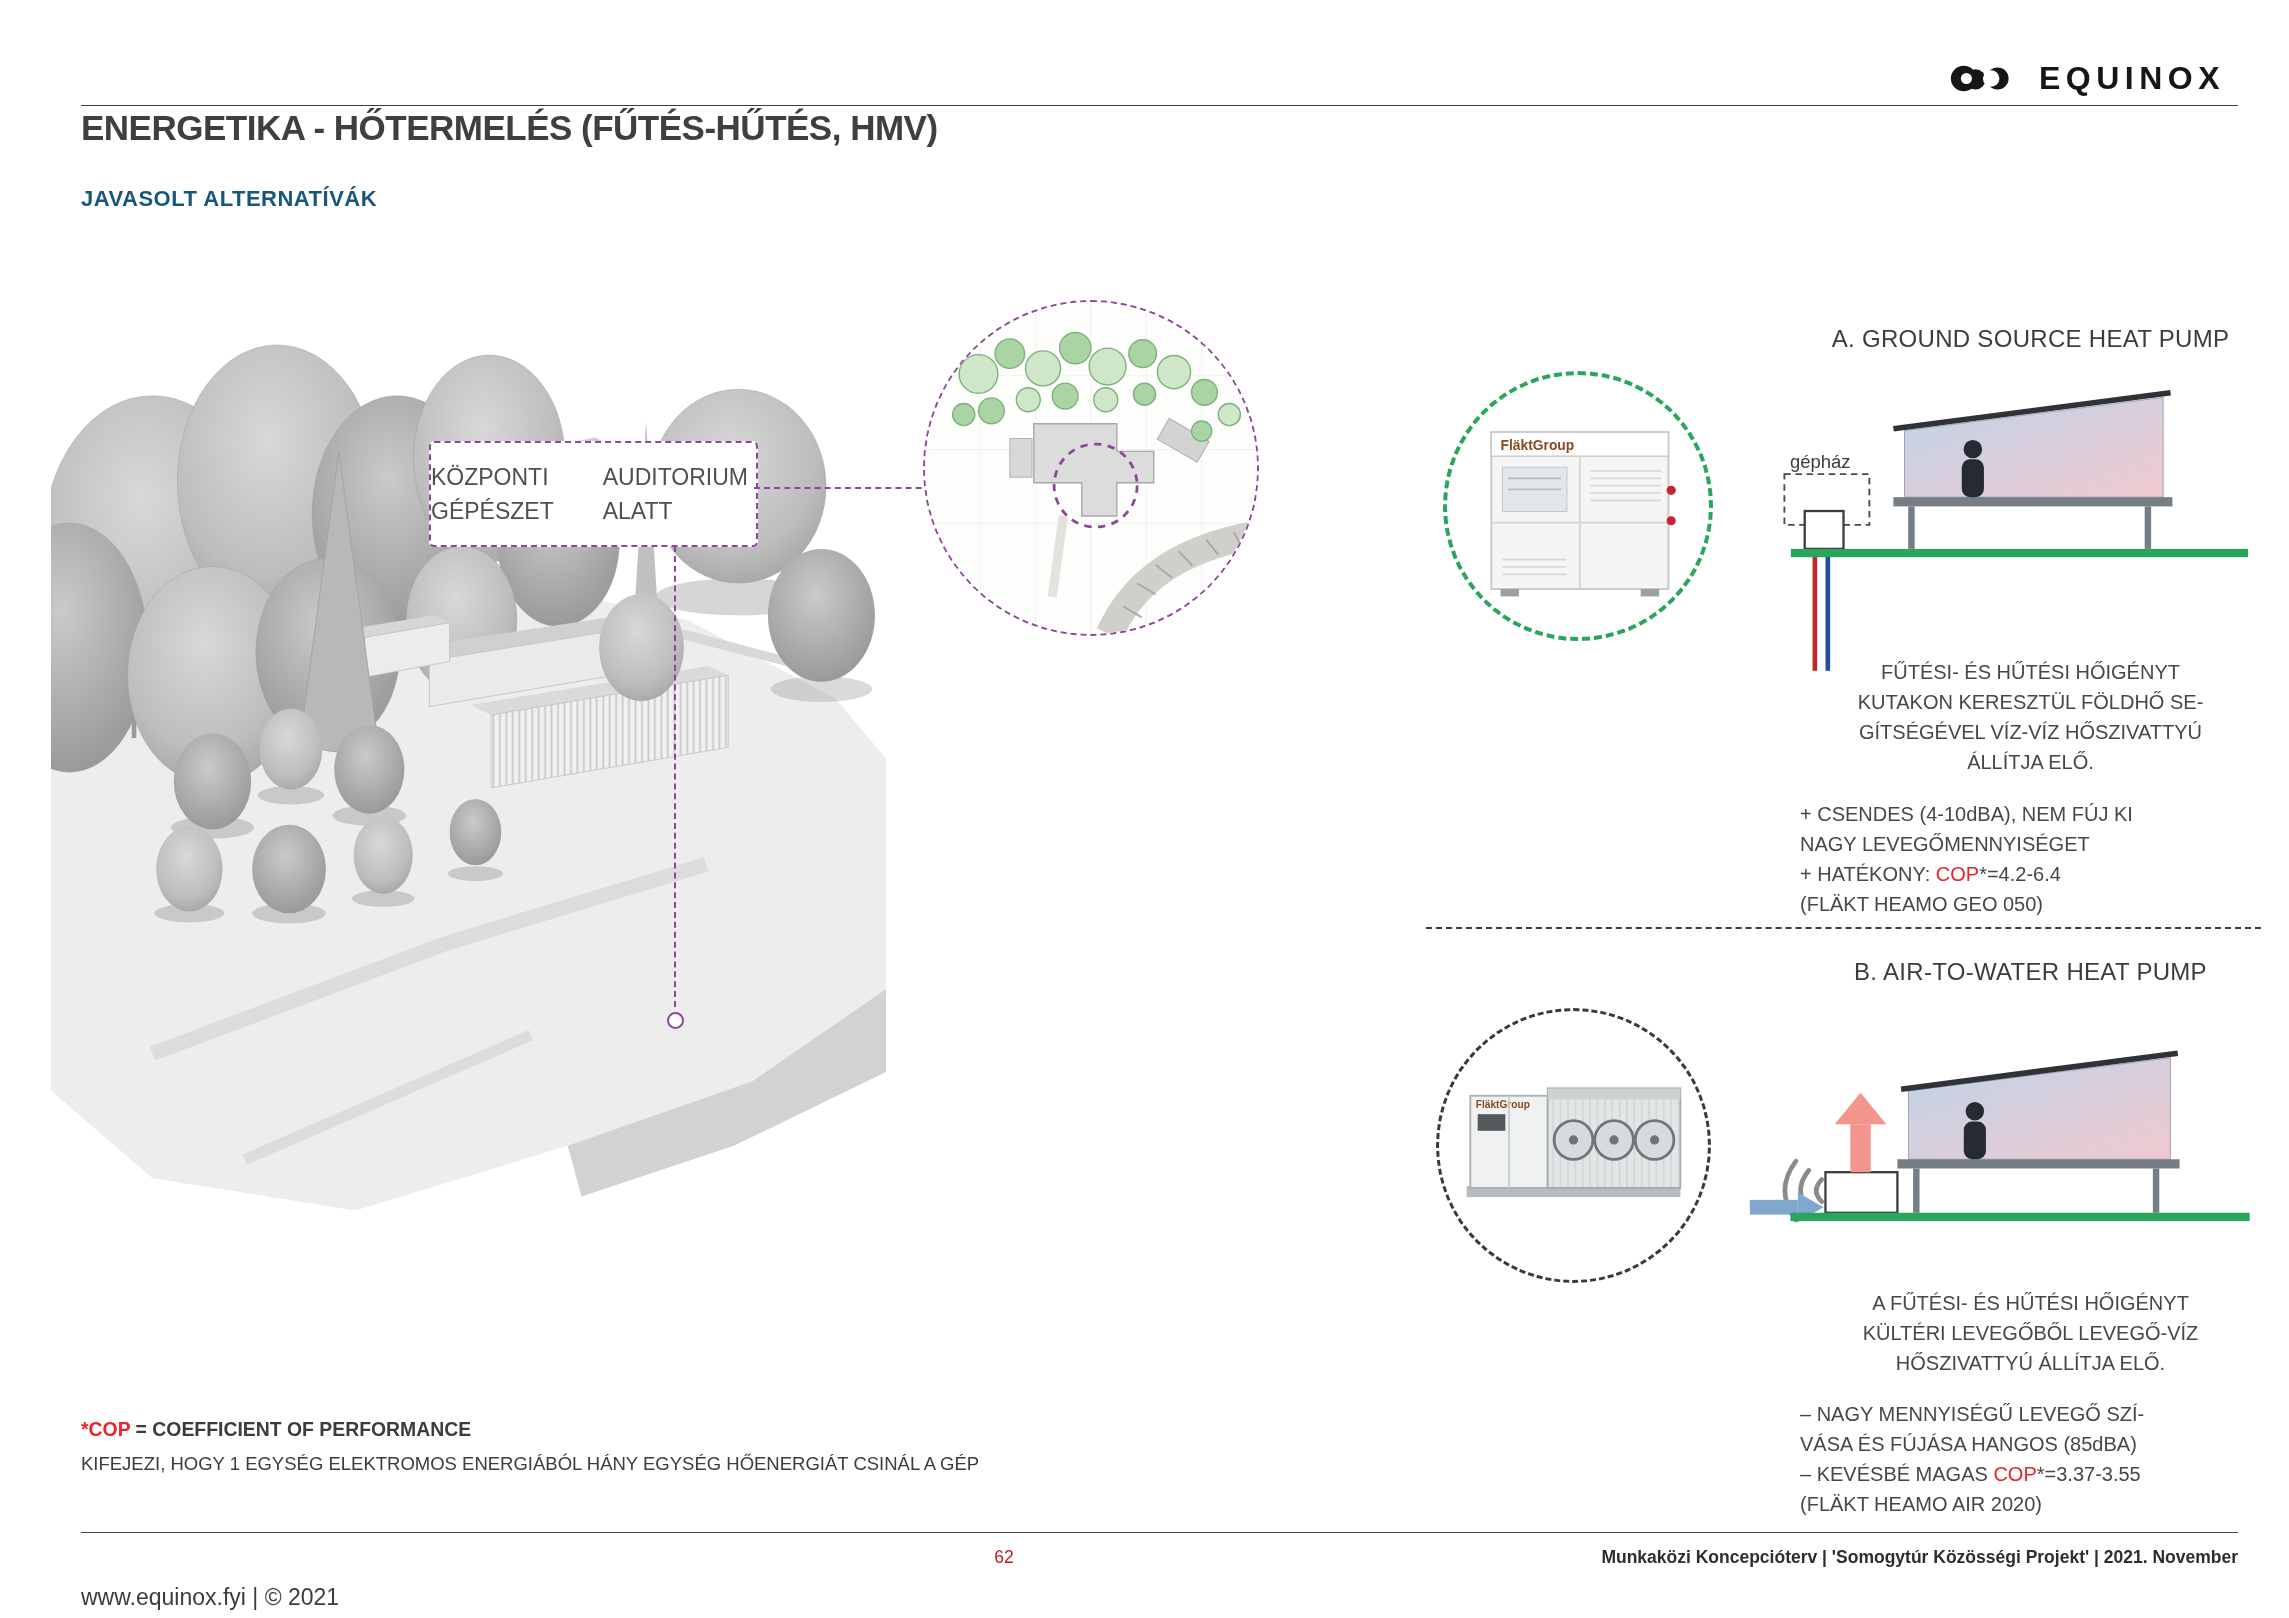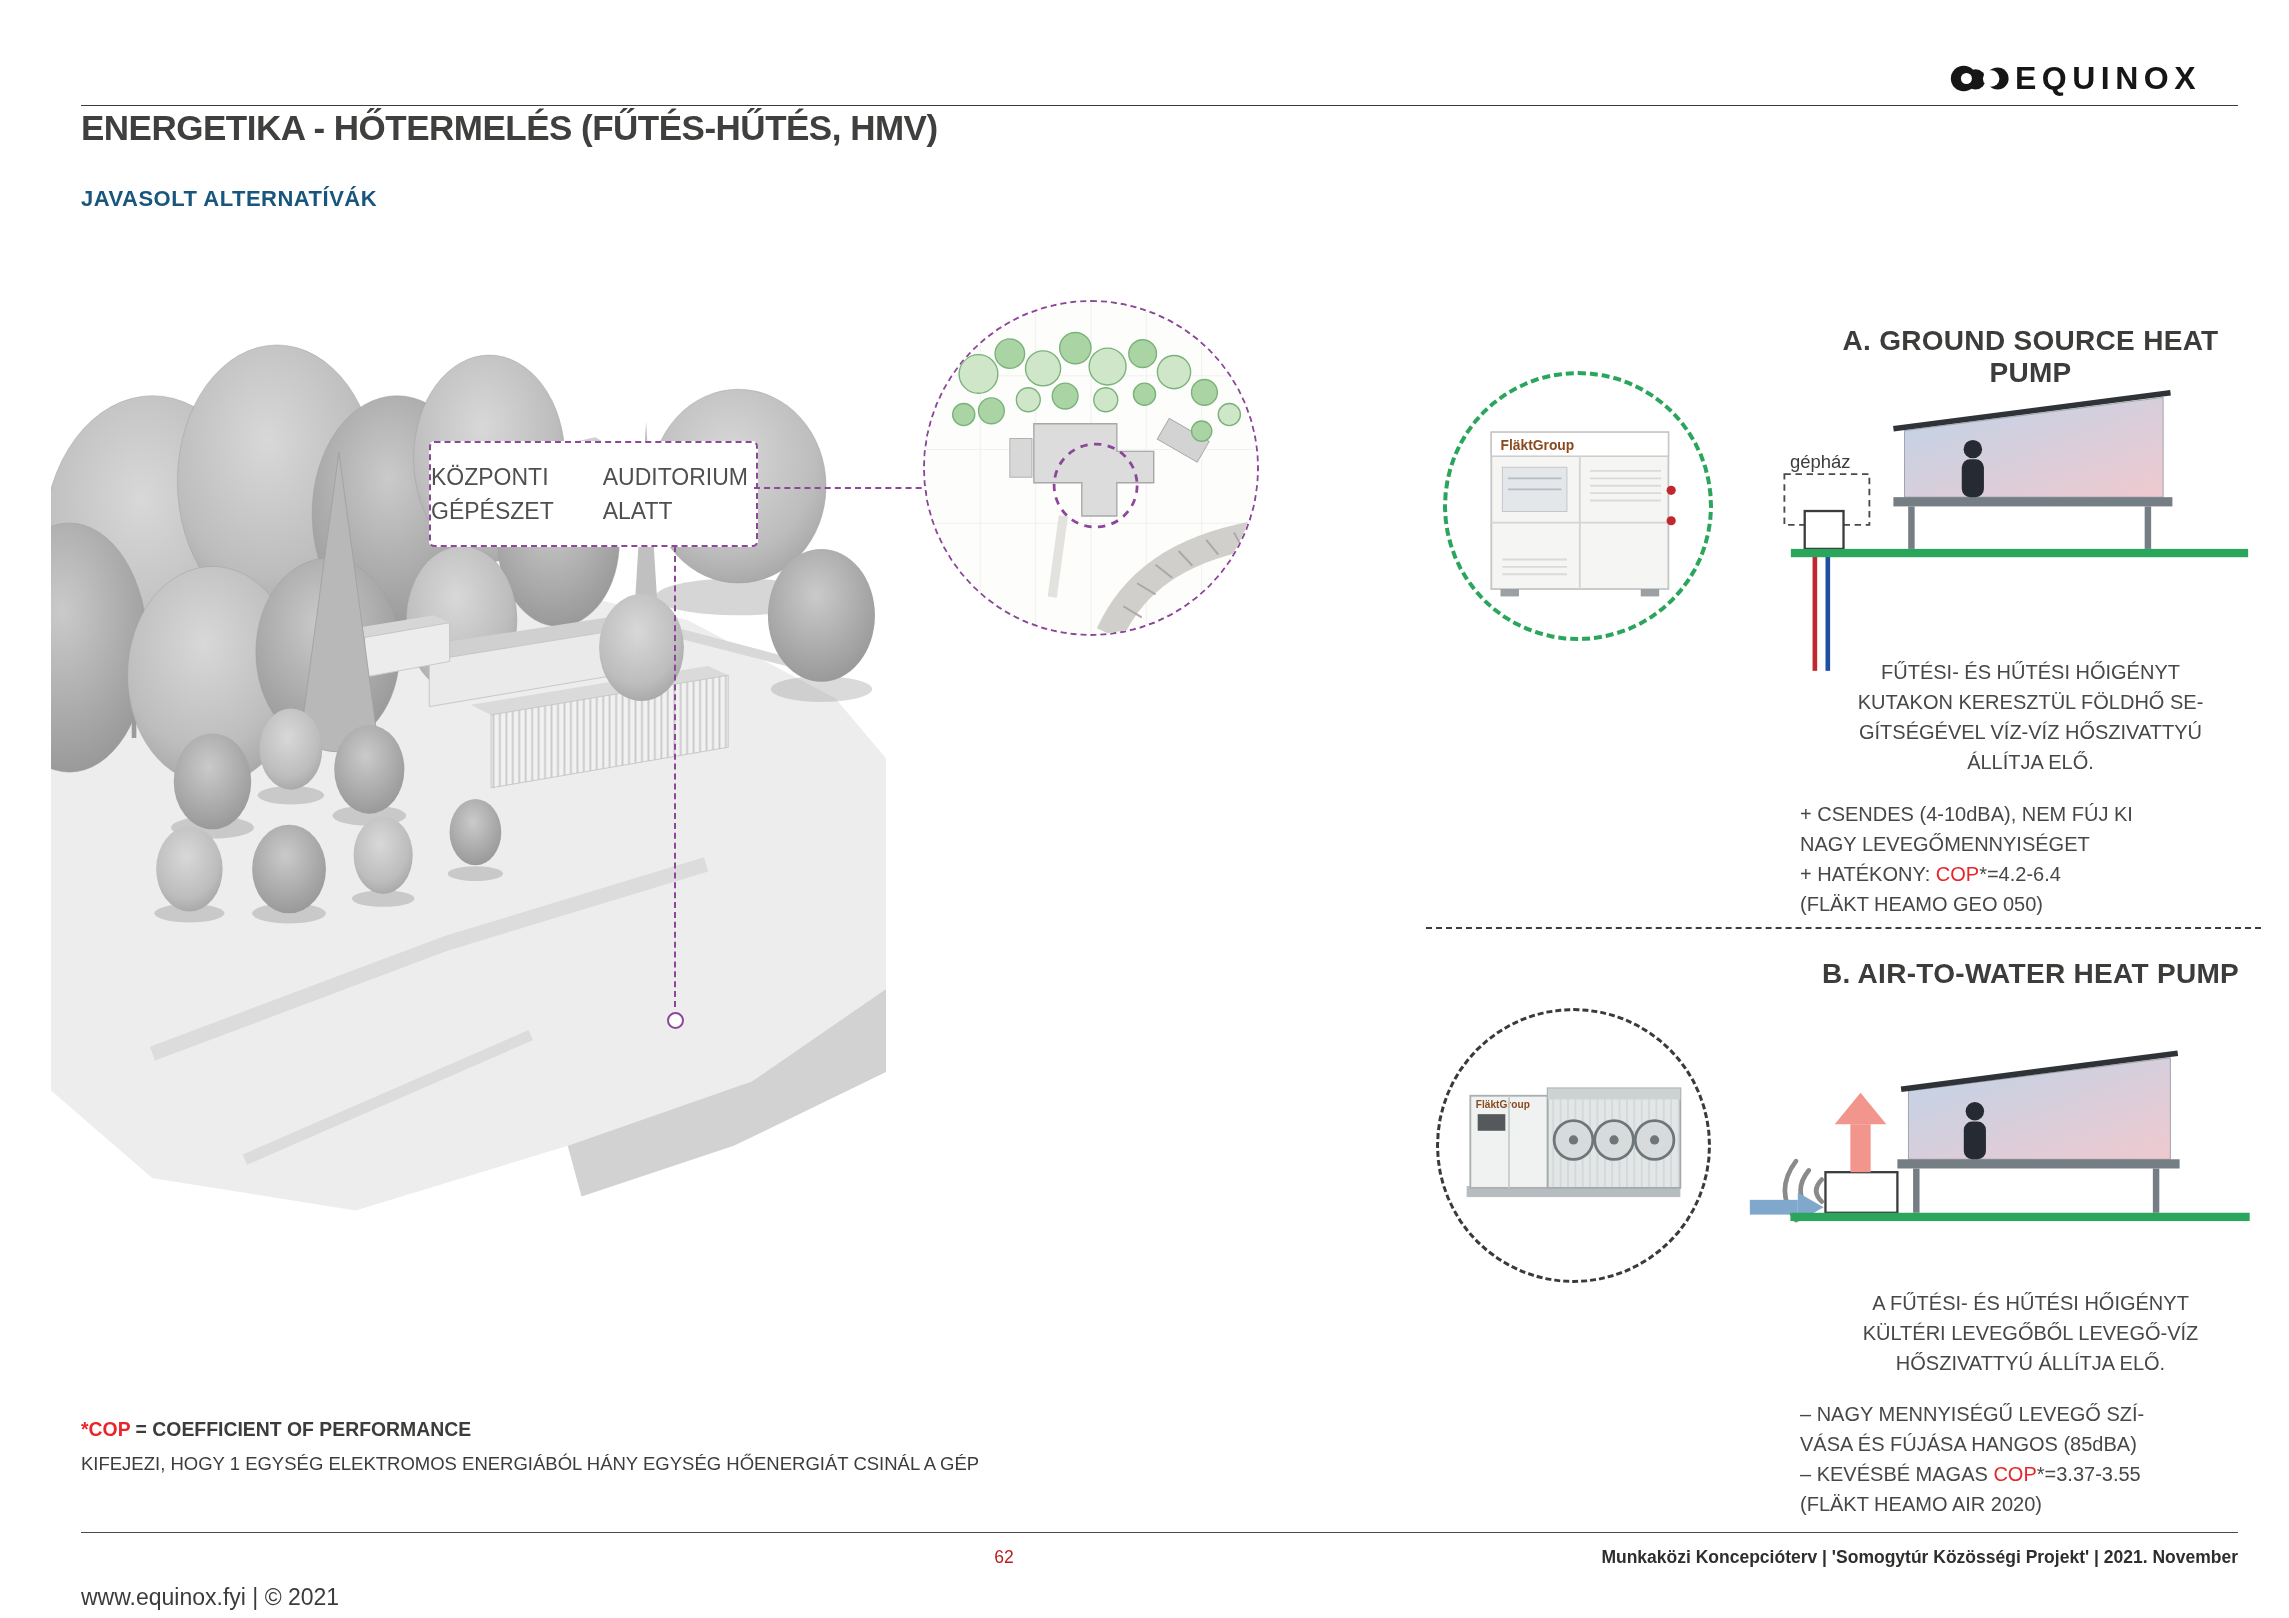--- a/index.html
+++ b/index.html
@@ -4,38 +4,38 @@
 <style>
   html,body{margin:0;padding:0;background:#ffffff;}
   .page{
     position:relative;width:2290px;height:1619px;background:#ffffff;overflow:hidden;
     font-family:"Liberation Sans", sans-serif;color:#3d3d3c;
   }
   .abs{position:absolute;}
 
   
   .top-rule{left:81px;top:105px;width:2157px;height:0;border-top:1.8px solid #3c3c3b;}
-  .brand{left:1949px;top:57px;height:42px;display:flex;align-items:center;gap:0;}
+  .brand{left:1949px;top:57px;height:42px;display:flex;align-items:center;gap:24px;}
   .brand-name{font-size:32px;font-weight:bold;letter-spacing:5.5px;color:#161616;}
   .page-title{left:81px;top:108px;font-size:35px;font-weight:bold;letter-spacing:-0.5px;color:#3f3f3e;}
   .page-subtitle{left:81px;top:186px;font-size:22px;font-weight:bold;letter-spacing:0.5px;color:#19567d;}
 
   
   .callout{left:429px;top:441px;width:325px;height:102px;border:2.8px dashed #8c4799;border-radius:5.5px;
     display:flex;flex-direction:row;align-items:center;justify-content:center;background:#ffffff;}
   .callout div{font-size:23px;color:#4f4f4f;line-height:1.5;}
   .h-connector{left:754px;top:487px;width:299px;height:0;border-top:2.8px dashed #8c4799;}
   .v-connector{left:674px;top:546px;width:0;height:461px;border-left:2.8px dashed #8c4799;}
   .connector-dot{left:667px;top:1012px;width:13px;height:13px;border:2.8px solid #8c4799;border-radius:50%;background:#fff;}
 
   
   .plan-circle{left:923px;top:300px;width:332px;height:332px;border:2.8px dashed #8c4799;border-radius:50%;overflow:hidden;background:#fdfdfc;}
 
   
-  .section-heading{width:461px;text-align:center;font-size:28px;font-weight:bold;letter-spacing:0.3px;color:#3c3c3b;}
+  .section-heading{width:461px;text-align:center;font-size:24px;font-weight:normal;letter-spacing:0.3px;color:#3c3c3b;}
   .heading-a{left:1800px;top:325px;}
   .heading-b{left:1800px;top:958px;}
   .pump-circle{border-radius:50%;background:#ffffff;overflow:hidden;}
   .circle-a{left:1443px;top:371px;width:262px;height:262px;border:4.6px dashed #2aa65c;}
   .circle-b{left:1436px;top:1008px;width:269px;height:269px;border:3.7px dashed #3a3a3a;}
   .diagram-a{left:1777px;top:377px;}
   .diagram-b{left:1733px;top:1032px;}
   .desc{width:461px;text-align:center;font-size:20px;font-weight:500;color:#474746;line-height:1.5;}
   .desc-a{left:1800px;top:657px;text-align:center;}
   .desc-b{left:1800px;top:1288px;}

